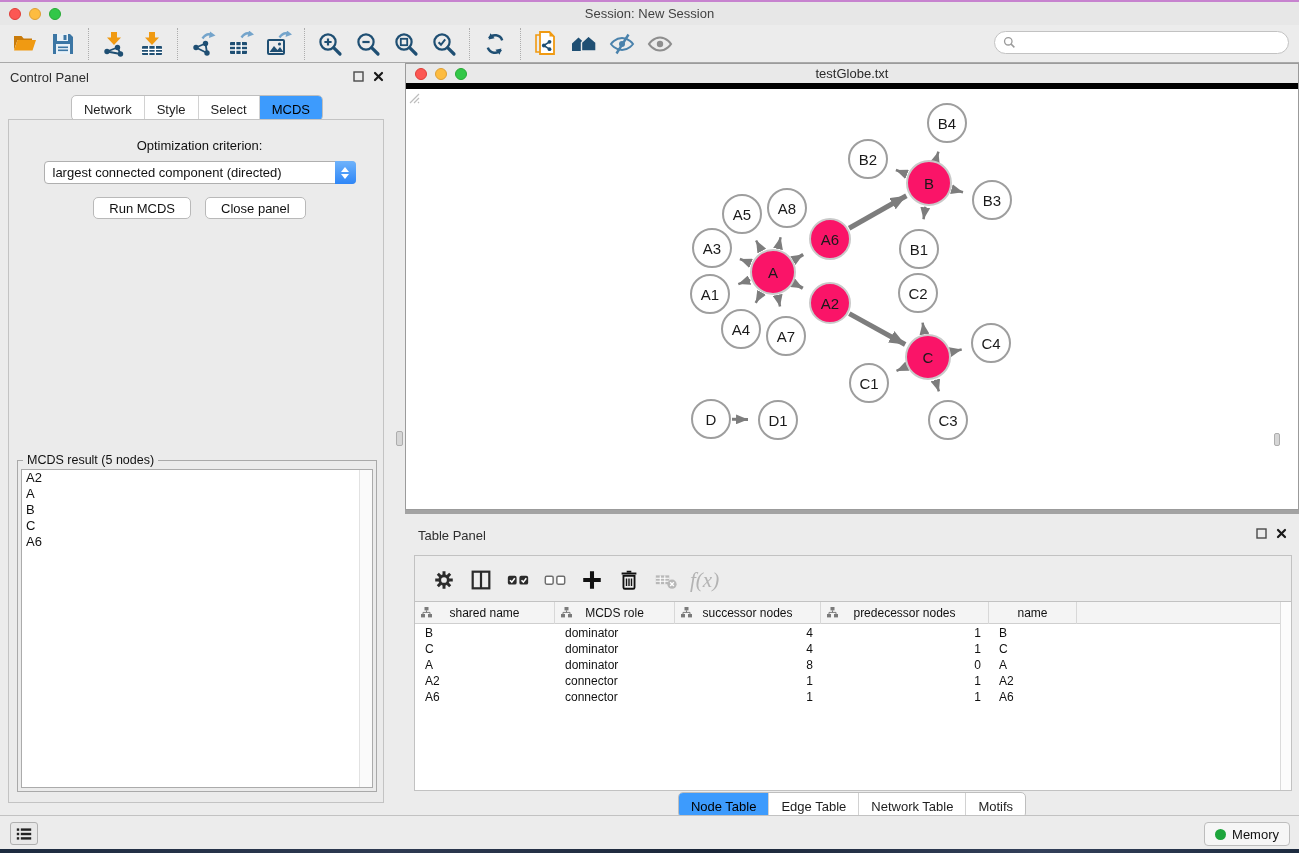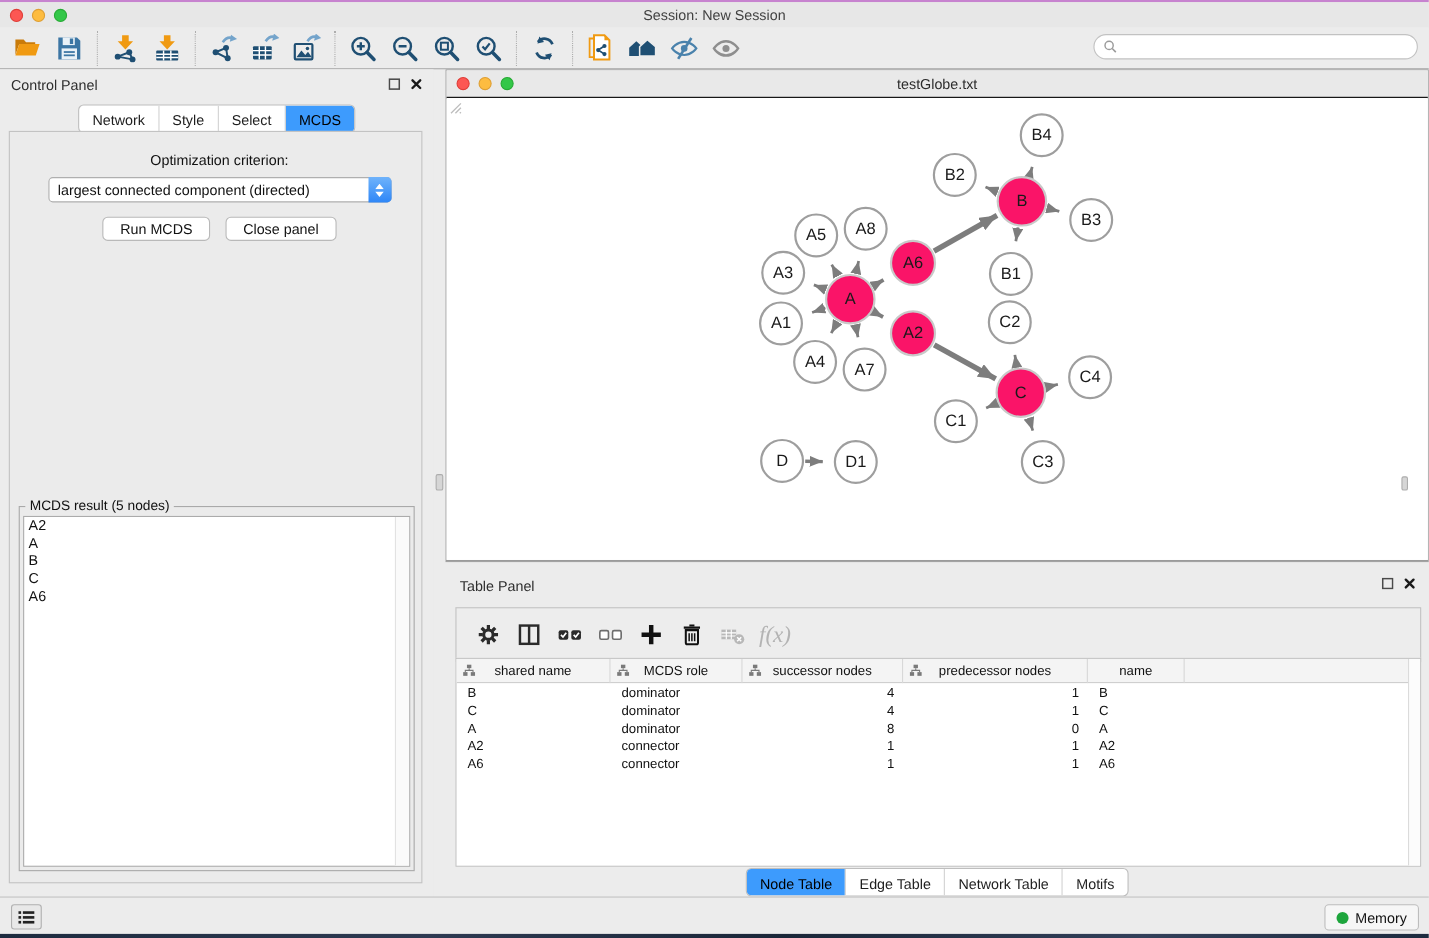--- a/index.html
+++ b/index.html
@@ -66,33 +66,33 @@
     font-size:12.5px; color:#111; }
   .listbox { position:absolute; left:3px; right:3px; top:8px; bottom:3px; background:#fff;
     border:1px solid #ABABAB; overflow:hidden; }
   .listbox .li { font-size:13px; color:#111; padding:0 0 0 4px; line-height:16px; }
   .lb-sb { position:absolute; right:0; top:0; bottom:0; width:13px; background:#FAFAFA;
     border-left:1px solid #E2E2E2; }
 
   
   .netwin { position:absolute; left:405px; top:63px; width:894px; height:447px;
     border:1px solid #9B9B9B; background:#fff; }
-  .net-titlebar { position:relative; height:25px; background:#E9E9E9; border-bottom:1px solid #000000;
+  .net-titlebar { position:relative; height:25px; background:#E9E9E9; border-bottom:6px solid #000000;
     display:flex; align-items:center; }
   .net-title { position:absolute; left:0; right:0; text-align:center; font-size:13px; color:#2B2B2B; }
   .net-canvas { position:absolute; left:0; top:26px; right:0; bottom:0; background:#fff; overflow:hidden; }
   .net-canvas svg { position:absolute; left:0; top:0; }
   .grip { position:absolute; right:1px; bottom:1px; }
 
   
   .grab-v { position:absolute; background:#D6D6D6; border:1px solid #ADADAD; border-radius:2px; }
 
   
   .tablepanel { position:absolute; left:405px; top:510px; width:894px; height:305px;
-    background:#ECECEC; border-top:1px solid #a3a3a3; }
+    background:#ECECEC; border-top:4px solid #a3a3a3; }
   .tp-title { position:absolute; left:13px; top:14px; font-size:13px; color:#2E2E2E; }
   .tp-toolbar { position:absolute; left:9px; right:7px; top:41px; height:50px;
     border:1px solid #C2C2C2; background:#EDEDED; display:flex; align-items:center; padding-left:10px; }
   .tp-btn { width:37px; height:34px; display:flex; align-items:center; justify-content:center; }
   .tp-btn svg { width:24px; height:24px; }
   .fx { font-family:"Liberation Serif", serif; font-style:italic; font-size:21px; color:#B3B3B3;
     margin-left:6px; }
   .ttable { position:absolute; left:9px; right:7px; top:87px; height:190px; background:#fff;
     border:1px solid #C2C2C2; overflow:hidden; }
   .thead { position:absolute; left:0; right:11px; top:0; height:22px; background:#F4F4F4;

